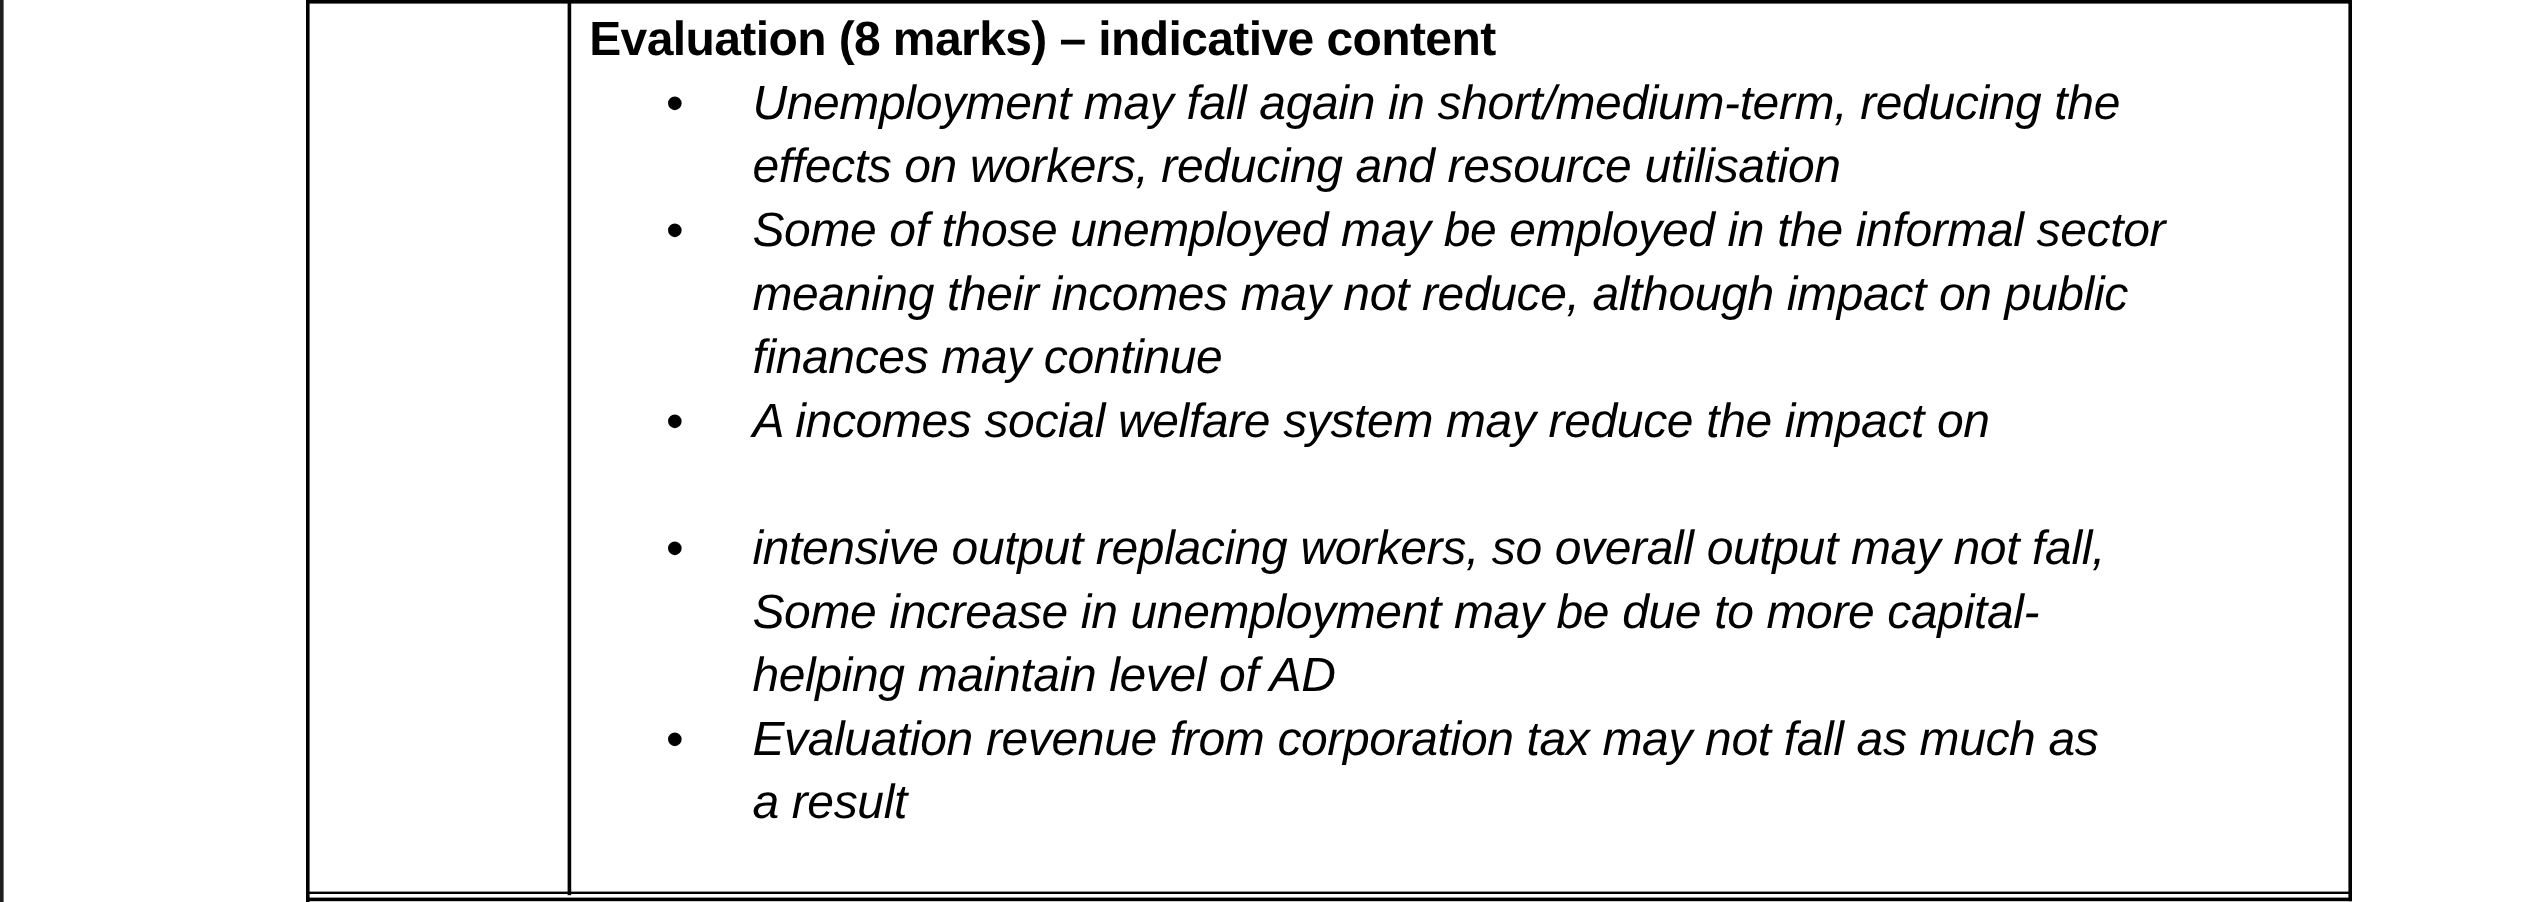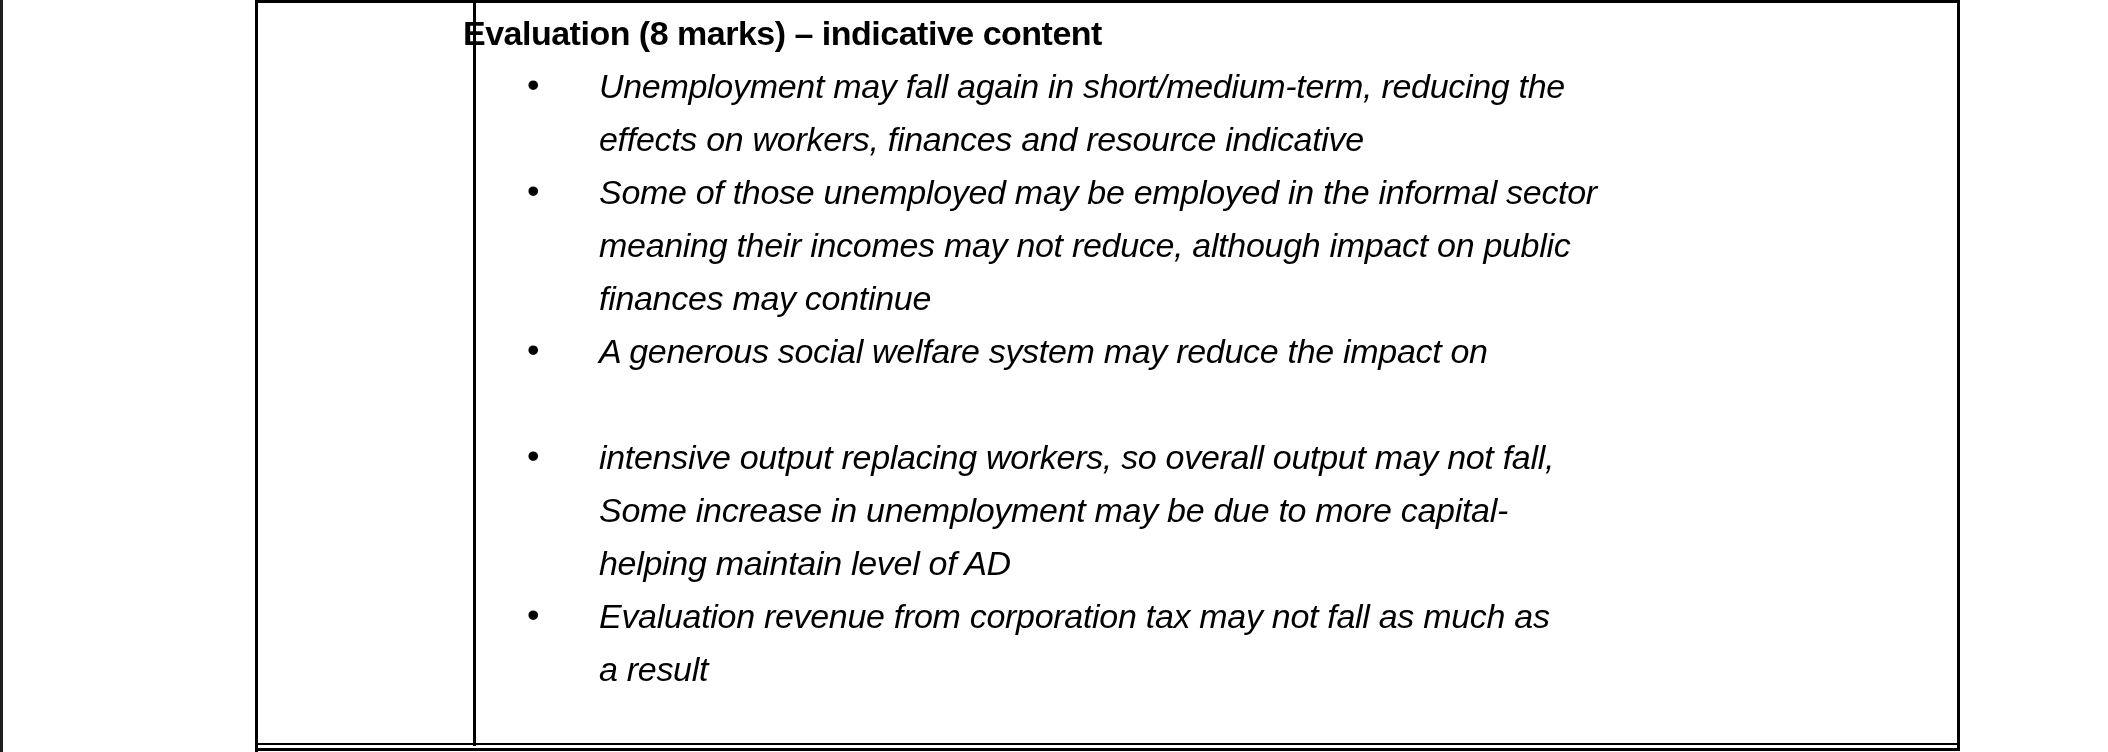--- a/index.html
+++ b/index.html
@@ -18,23 +18,23 @@
   #divider-1     { left: 255px; top: 0; width: 3px; height: 752px; }
   #divider-2     { left: 473px; top: 0; width: 3px; height: 746px; }
   #right-border  { left: 1957px; top: 0; width: 3px; height: 751px; }
   #top-border    { left: 255px; top: 0; width: 1705px; height: 3px; }
   #bottom-line-1 { left: 255px; top: 743px; width: 1705px; height: 2px; }
   #bottom-line-2 { left: 255px; top: 748px; width: 1705px; height: 3px; }
 
   
   #cell-content {
     position: absolute;
-    left: 463px; top: 7px;
+    left: 491px; top: 7px;
     width: 1462px;
-    font-size: 34px;
+    font-size: 40px;
     line-height: 53px;
     letter-spacing: -0.3px;
   }
   .heading {
     font-weight: bold;
     white-space: nowrap;
     letter-spacing: -0.5px;
   }
   .item { position: relative; padding-left: 136px; }
   .marker {
@@ -57,31 +57,31 @@
 <div class="vline" id="right-border"></div>
 <div class="hline" id="bottom-line-1"></div>
 <div class="hline" id="bottom-line-2"></div>
 
 <div id="cell-content">
   <div class="heading">Evaluation (8 marks) – indicative content</div>
   <div>
       <div class="item">
         <span class="marker">•</span>
         <div class="line">Unemployment may fall again in short/medium-term, reducing the</div>
-        <div class="line">effects on workers, finances and resource indicative</div>
+        <div class="line">effects on workers, reducing and resource utilisation</div>
       </div>
       <div class="item">
         <span class="marker">•</span>
         <div class="line">Some of those unemployed may be employed in the informal sector</div>
         <div class="line">meaning their incomes may not reduce, although impact on public</div>
         <div class="line">finances may continue</div>
       </div>
       <div class="item">
         <span class="marker">•</span>
-        <div class="line">A generous social welfare system may reduce the impact on</div>
+        <div class="line">A incomes social welfare system may reduce the impact on</div>
       </div>
       <div class="spacer"></div>
       <div class="item">
         <span class="marker">•</span>
         <div class="line">intensive output replacing workers, so overall output may not fall,</div>
         <div class="line">Some increase in unemployment may be due to more capital-</div>
         <div class="line">helping maintain level of AD</div>
       </div>
       <div class="item">
         <span class="marker">•</span>

